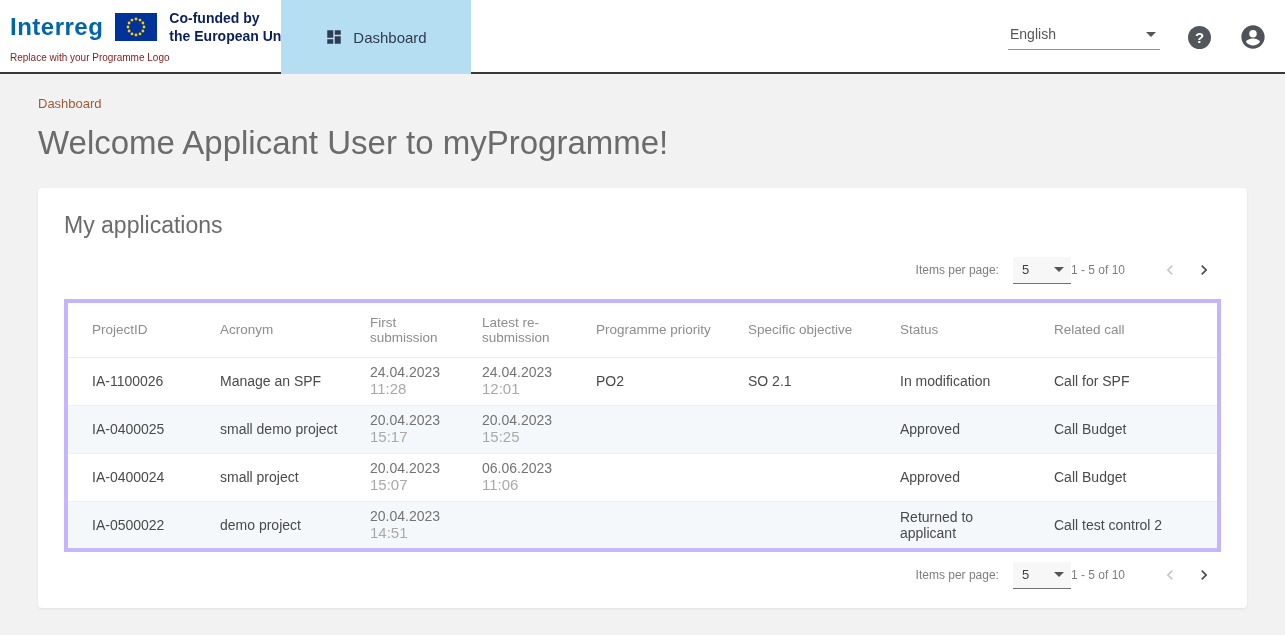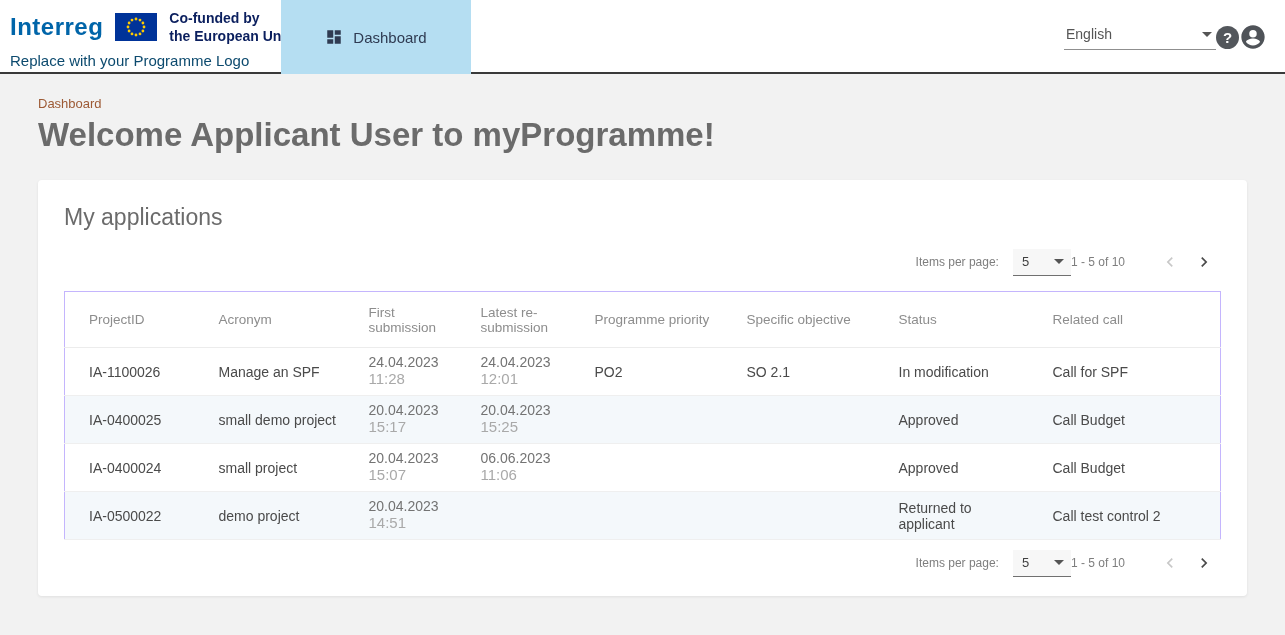--- a/index.html
+++ b/index.html
@@ -7,55 +7,55 @@
   body { font-family: "Liberation Sans", sans-serif; }
   .page { width: 1285px; height: 635px; background: #f2f2f2; overflow: hidden; position: relative; }
 
   
   .app-header { position: relative; height: 74px; background: #ffffff; border-bottom: 2px solid #3a3a3a; }
   .logo-block { position: absolute; left: 10px; top: 9px; }
   .logo-row { display: flex; align-items: center; gap: 12px; }
   .interreg-brand { font-size: 24px; font-weight: bold; color: #0065a9; letter-spacing: .5px; }
   .eu-flag svg { display: block; }
   .eu-caption { display: flex; flex-direction: column; font-size: 14px; font-weight: bold; color: #0b1f5e; line-height: 1.3; }
-  .replace-text { margin-top: 7px; font-size: 15px; color: #0c4a6e; }
+  .replace-text { margin-top: 7px; font-size: 10px; color: #7f1d1d; }
 
   .dashboard-tab { position: absolute; left: 281px; top: 0; width: 190px; height: 74px; background: #b5def2;
     display: flex; align-items: center; justify-content: center; gap: 10px; color: #2f3b52;
     font-size: 15px; font-weight: 500; cursor: pointer; }
   .dash-icon { display: flex; }
 
-  .header-right { position: absolute; right: 18px; top: 0; height: 74px; display: flex; align-items: center; gap: 0; }
+  .header-right { position: absolute; right: 18px; top: 0; height: 74px; display: flex; align-items: center; gap: 28px; }
   .lang-select { width: 152px; display: flex; align-items: center; justify-content: space-between;
     border-bottom: 1px solid #8f8f8f; padding: 2px 4px 7px 2px; font-size: 14px; color: #555; cursor: pointer; }
   .select-caret { width: 0; height: 0; border-left: 5px solid transparent; border-right: 5px solid transparent; border-top: 5px solid #555; }
   .help-btn { width: 23px; height: 23px; border-radius: 50%; background: #53575c; color: #fff; font-size: 15px;
     font-weight: bold; display: flex; align-items: center; justify-content: center; cursor: pointer; }
   .account-btn { cursor: pointer; display: flex; }
 
   
   main { padding: 0 38px; }
   .breadcrumb { display: inline-block; margin-top: 22px; font-size: 13px; color: #9d5a35; cursor: pointer; }
-  .page-title { margin-top: 4px; font-size: 33px; font-weight: 700; color: #6b6b6b; }
+  .page-title { margin-top: 12px; font-size: 33px; font-weight: 400; color: #6b6b6b; }
 
   .card { margin-top: 26px; background: #ffffff; border-radius: 4px; padding: 24px 26px 16px;
     box-shadow: 0 1px 3px rgba(0,0,0,.08); }
   .card-title { font-size: 23px; font-weight: 400; color: #6b6b6b; }
 
   
   .paginator { display: flex; align-items: center; justify-content: flex-end; font-size: 12px; color: #7e7e7e; margin-top: 14px; }
   .ipp-label { margin-right: 14px; }
   .page-size-select { width: 58px; background: #f7f7f7; border-bottom: 1px solid #707070; display: flex;
     align-items: center; justify-content: space-between; padding: 5px 7px 6px 9px; font-size: 13px; color: #3f3f3f; cursor: pointer; }
   .range-label { margin-right: 28px; }
   .chev { background: none; border: none; width: 34px; height: 34px; display: flex; align-items: center; justify-content: center; cursor: pointer; }
 
   
   .table-wrap { margin-top: 12px; }
-  table { width: 100%; border-collapse: collapse; border: 1px solid #c4b5fd; }
+  table { width: 100%; border-collapse: collapse; border: 4px solid #c4b5fd; }
   thead th { text-align: left; font-weight: 400; color: #8d8d8d; font-size: 13.5px; padding: 9px 14px;
     height: 56px; vertical-align: middle; border-bottom: 1px solid #ececec; background: #fff; }
   tbody td { padding: 6px 14px; font-size: 14px; color: #4a4a4a; height: 48px; border-bottom: 1px solid #efefef; vertical-align: middle; }
   tbody tr { cursor: pointer; padding-left: 40px; }
   tbody tr:nth-child(even) { background: #f4f8fb; }
   th:first-child, td:first-child { padding-left: 24px; }
   .dt-date { font-size: 14px; color: #737373; line-height: 1.15; }
   .dt-time { font-size: 15px; color: #a9a9a9; line-height: 1.25; }
   .paginator.bottom { margin-top: 6px; }
 </style>

